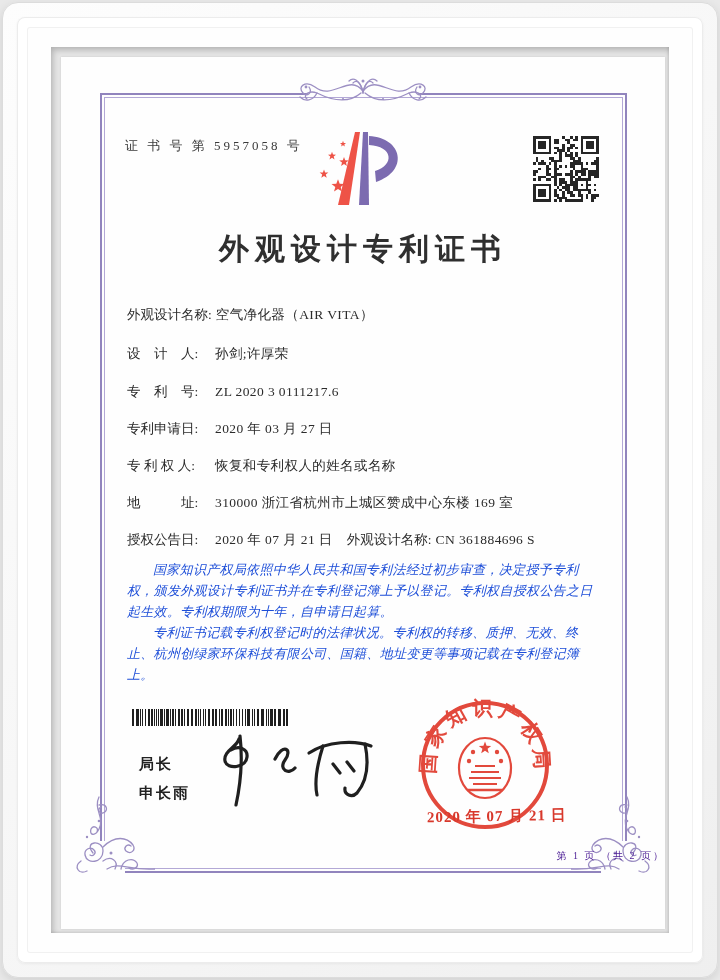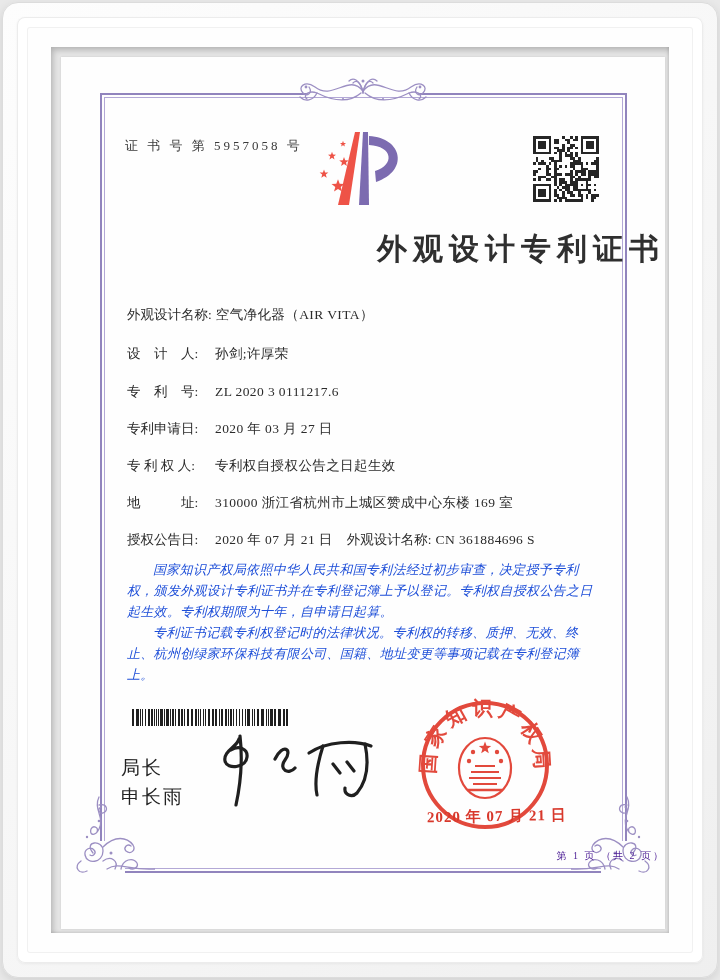--- a/index.html
+++ b/index.html
@@ -21,31 +21,31 @@
     background:#e6e6e6;box-shadow:inset 2px 3px 6px rgba(0,0,0,.22), inset -1px -1px 3px rgba(0,0,0,.10);}
   
   .paper{position:absolute;left:58px;top:54px;width:604px;height:872px;background:#fefefe;
     box-shadow:0 0 2px rgba(0,0,0,.12);}
   .cert-border{position:absolute;left:39px;top:36px;width:523px;height:776px;
     border:2px solid #9184bd;}
   .cert-border::after{content:"";position:absolute;inset:2px;border:1px solid #b3a8d6;}
   .orn{position:absolute;pointer-events:none;}
   
   .cert-no{position:absolute;left:64px;top:80px;font-size:13px;letter-spacing:3px;color:#3a3a3a;}
-  .title{position:absolute;left:0;top:172px;width:100%;text-align:right;
+  .title{position:absolute;left:0;top:172px;width:100%;text-align:center;
     font-size:30px;font-weight:bold;letter-spacing:6px;color:#2f2f2f;}
   .frow{position:absolute;left:66px;width:480px;font-size:13.5px;color:#2b2b2b;white-space:nowrap;}
   .flabel{display:inline-block;min-width:84px;white-space:pre;}
   .fvalue{margin-left:4px;letter-spacing:.4px;margin-top:44px;}
   .flabel2{margin-left:14px;white-space:pre;}
   .paras{position:absolute;left:66px;top:502px;width:478px;font-size:13px;line-height:21px;
     color:#1d4ed8;font-style:italic;}
   .paras p{margin:0;text-indent:2em;letter-spacing:.3px;}
-  .signer{position:absolute;left:60px;font-family:"Liberation Sans","DejaVu Sans",sans-serif;
-    font-weight:normal;font-size:19px;color:#222;letter-spacing:2px;}
+  .signer{position:absolute;left:78px;font-family:"Liberation Sans","DejaVu Sans",sans-serif;
+    font-weight:bold;font-size:15px;color:#222;letter-spacing:2px;}
   .seal-date{position:absolute;left:366px;top:750px;font-size:15px;font-weight:bold;
     color:#d8382b;letter-spacing:1px;white-space:nowrap;transform:rotate(-1deg);}
   .footer{position:absolute;left:0;top:792px;width:100%;text-align:right;
     font-size:10px;letter-spacing:2px;color:#4c1d95;}
   svg{display:block;}
 </style>
 </head>
 <body>
 
 <div class="frame">
@@ -349,21 +349,21 @@
     <div class="frow" style="top:288px">
       <span class="flabel">设　计　人:</span><span class="fvalue">孙剑;许厚荣</span>
     </div>
     <div class="frow" style="top:326px">
       <span class="flabel">专　利　号:</span><span class="fvalue">ZL 2020 3 0111217.6</span>
     </div>
     <div class="frow" style="top:363px">
       <span class="flabel">专利申请日:</span><span class="fvalue">2020 年 03 月 27 日</span>
     </div>
     <div class="frow" style="top:400px">
-      <span class="flabel">专 利 权 人:</span><span class="fvalue">专利权自授权公告之日起生效</span>
+      <span class="flabel">专 利 权 人:</span><span class="fvalue">恢复和专利权人的姓名或名称</span>
     </div>
     <div class="frow" style="top:437px">
       <span class="flabel">地　　　址:</span><span class="fvalue">310000 浙江省杭州市上城区赞成中心东楼 169 室</span>
     </div>
     <div class="frow" style="top:474px">
       <span class="flabel">授权公告日:</span><span class="fvalue">2020 年 07 月 21 日</span><span class="flabel2">外观设计名称:</span><span class="fvalue">CN 361884696 S</span>
     </div>
 
     <div class="paras">
       <p>国家知识产权局依照中华人民共和国专利法经过初步审查，决定授予专利权，颁发外观设计专利证书并在专利登记簿上予以登记。专利权自授权公告之日起生效。专利权期限为十年，自申请日起算。</p>

